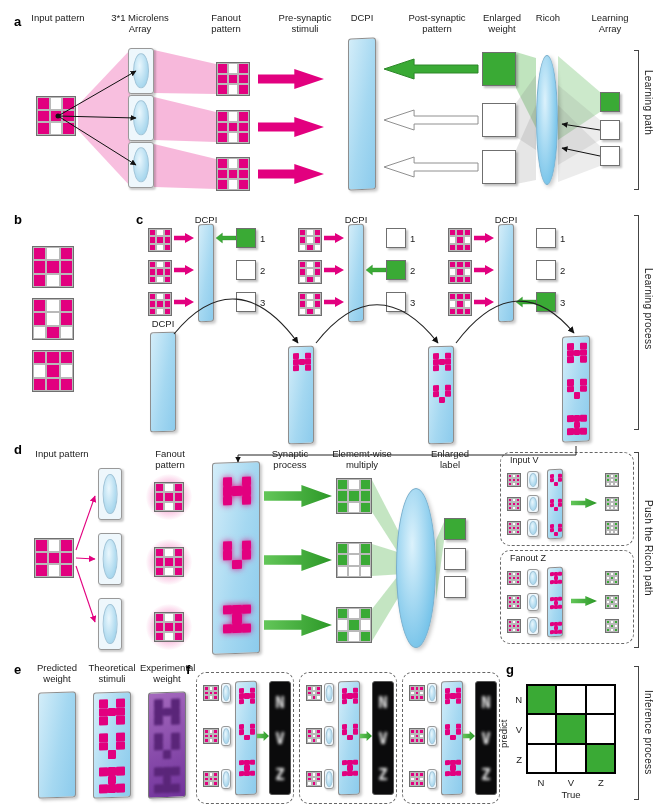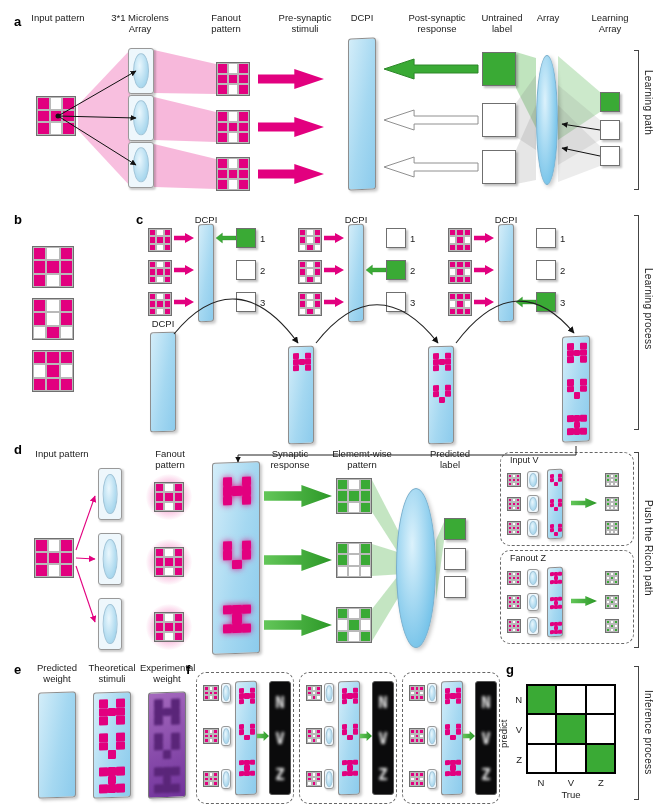--- a/index.html
+++ b/index.html
@@ -67,23 +67,23 @@
       <polygon points="436,540 436,600 444,541 444,522" fill="rgba(58,170,53,0.30)"></polygon>
     </g>
   </svg>
 
   <div class="tag" style="left:14px;top:14px">a</div>
   <div class="hdr" style="left:30px;top:12px;width:56px">Input pattern</div>
   <div class="hdr" style="left:104px;top:12px;width:72px">3*1 Microlens Array</div>
   <div class="hdr" style="left:196px;top:12px;width:60px">Fanout pattern</div>
   <div class="hdr" style="left:272px;top:12px;width:66px">Pre-synaptic stimuli</div>
   <div class="hdr" style="left:342px;top:12px;width:40px">DCPI</div>
-  <div class="hdr" style="left:402px;top:12px;width:70px">Post-synaptic response</div>
-  <div class="hdr" style="left:474px;top:12px;width:56px">Untrained label</div>
-  <div class="hdr" style="left:530px;top:12px;width:36px">Array</div>
+  <div class="hdr" style="left:402px;top:12px;width:70px">Post-synaptic pattern</div>
+  <div class="hdr" style="left:474px;top:12px;width:56px">Enlarged weight</div>
+  <div class="hdr" style="left:530px;top:12px;width:36px">Ricoh</div>
   <div class="hdr" style="left:580px;top:12px;width:60px">Learning Array</div>
 
   <div class="grid3" style="left: 36px; top: 96px; width: 40px; height: 40px; grid-template-columns: repeat(3, 1fr);">
       <div class="gcell" style="background: rgb(226, 0, 127);"></div>
       <div class="gcell" style="background: rgb(255, 255, 255);"></div>
       <div class="gcell" style="background: rgb(226, 0, 127);"></div>
       <div class="gcell" style="background: rgb(226, 0, 127);"></div>
       <div class="gcell" style="background: rgb(226, 0, 127);"></div>
       <div class="gcell" style="background: rgb(226, 0, 127);"></div>
       <div class="gcell" style="background: rgb(226, 0, 127);"></div>
@@ -413,23 +413,23 @@
         <div class="gcell" style="background: rgb(226, 0, 127);"></div>
       </div>
   </div>
 
   <div class="bracket" style="left:634px;top:215px;height:215px"></div>
   <div class="side" style="left:643px;top:268px">Learning process</div>
 
   <div class="tag" style="left:14px;top:442px">d</div>
   <div class="hdr" style="left:34px;top:448px;width:56px">Input pattern</div>
   <div class="hdr" style="left:140px;top:448px;width:60px">Fanout pattern</div>
-  <div class="hdr" style="left:258px;top:448px;width:64px">Synaptic response</div>
-  <div class="hdr" style="left:330px;top:448px;width:64px">Elememt-wise pattern</div>
-  <div class="hdr" style="left:420px;top:448px;width:60px">Predicted label</div>
+  <div class="hdr" style="left:258px;top:448px;width:64px">Synaptic process</div>
+  <div class="hdr" style="left:330px;top:448px;width:64px">Elememt-wise multiply</div>
+  <div class="hdr" style="left:420px;top:448px;width:60px">Enlarged label</div>
 
   <div class="grid3" style="left: 34px; top: 538px; width: 40px; height: 40px; grid-template-columns: repeat(3, 1fr);">
       <div class="gcell" style="background: rgb(226, 0, 127);"></div>
       <div class="gcell" style="background: rgb(255, 255, 255);"></div>
       <div class="gcell" style="background: rgb(226, 0, 127);"></div>
       <div class="gcell" style="background: rgb(226, 0, 127);"></div>
       <div class="gcell" style="background: rgb(226, 0, 127);"></div>
       <div class="gcell" style="background: rgb(226, 0, 127);"></div>
       <div class="gcell" style="background: rgb(226, 0, 127);"></div>
       <div class="gcell" style="background: rgb(255, 255, 255);"></div>

